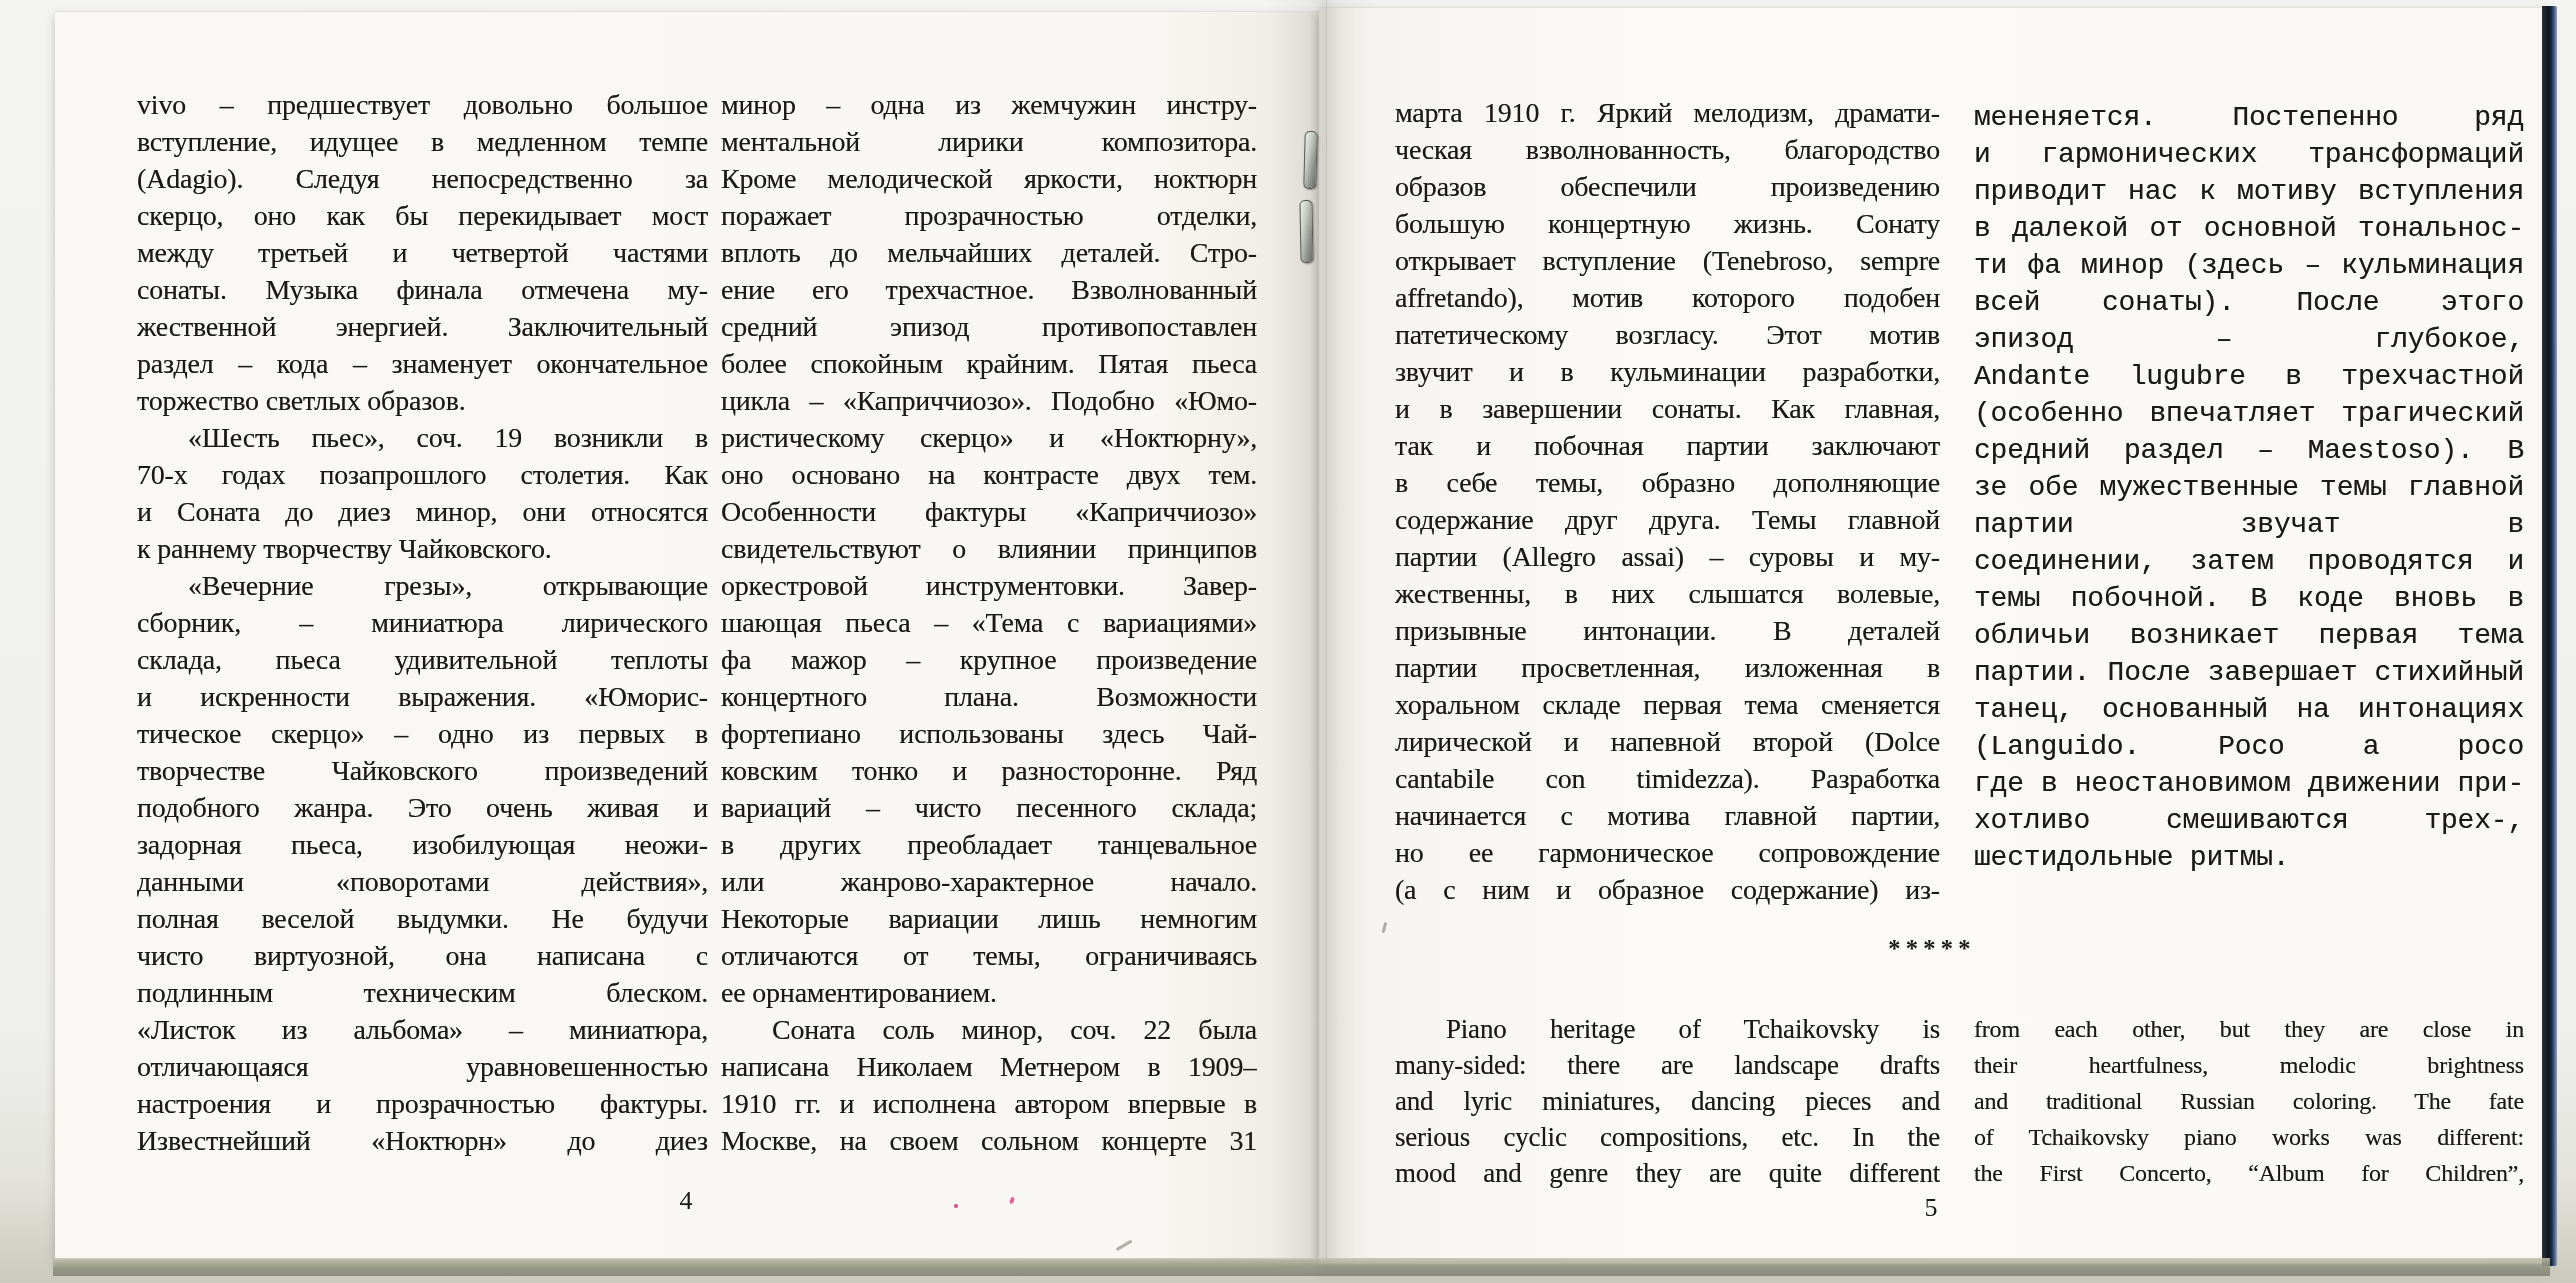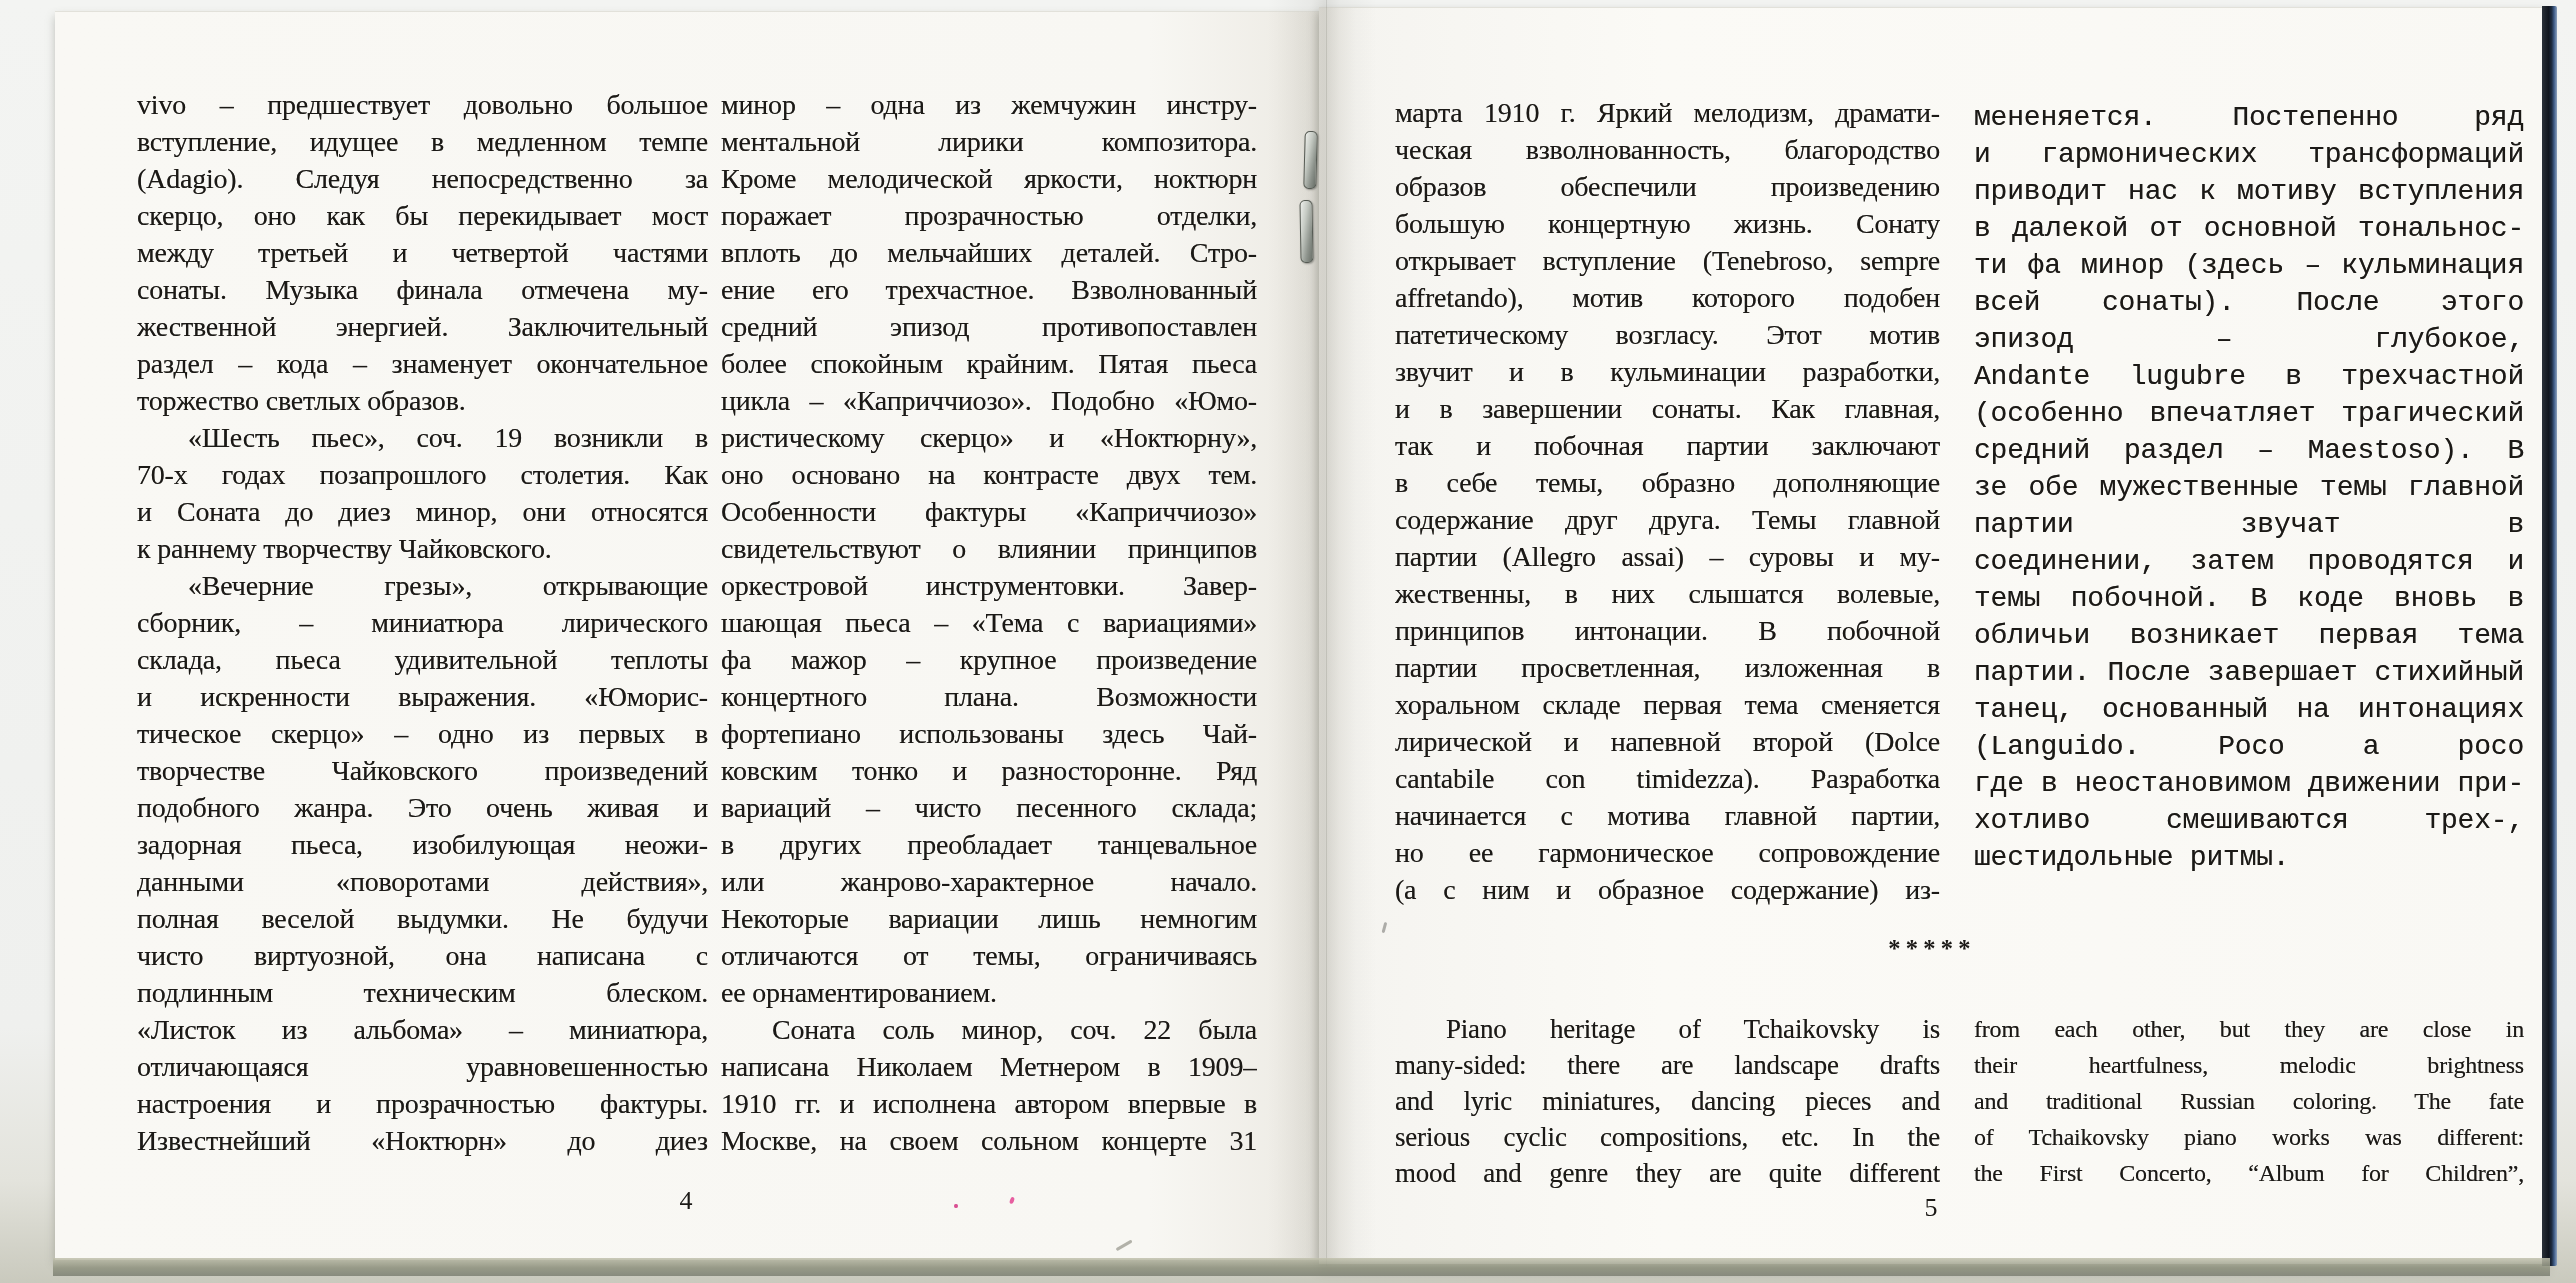--- a/index.html
+++ b/index.html
@@ -155,21 +155,21 @@
         <div class="line">открывает вступление (Tenebroso, sempre</div>
         <div class="line">affretando), мотив которого подобен</div>
         <div class="line">патетическому возгласу. Этот мотив</div>
         <div class="line">звучит и в кульминации разработки,</div>
         <div class="line">и в завершении сонаты. Как главная,</div>
         <div class="line">так и побочная партии заключают</div>
         <div class="line">в себе темы, образно дополняющие</div>
         <div class="line">содержание друг друга. Темы главной</div>
         <div class="line">партии (Allegro assai) – суровы и му-</div>
         <div class="line">жественны, в них слышатся волевые,</div>
-        <div class="line">принципов интонации. В побочной</div>
+        <div class="line">призывные интонации. В деталей</div>
         <div class="line">партии просветленная, изложенная в</div>
         <div class="line">хоральном складе первая тема сменяется</div>
         <div class="line">лирической и напевной второй (Dolce</div>
         <div class="line">cantabile con timidezza). Разработка</div>
         <div class="line">начинается с мотива главной партии,</div>
         <div class="line">но ее гармоническое сопровождение</div>
         <div class="line">(а с ним и образное содержание) из-</div>
       </div>
     <div class="col col-r2">
         <div class="line">мененяется. Постепенно ряд образных</div>

